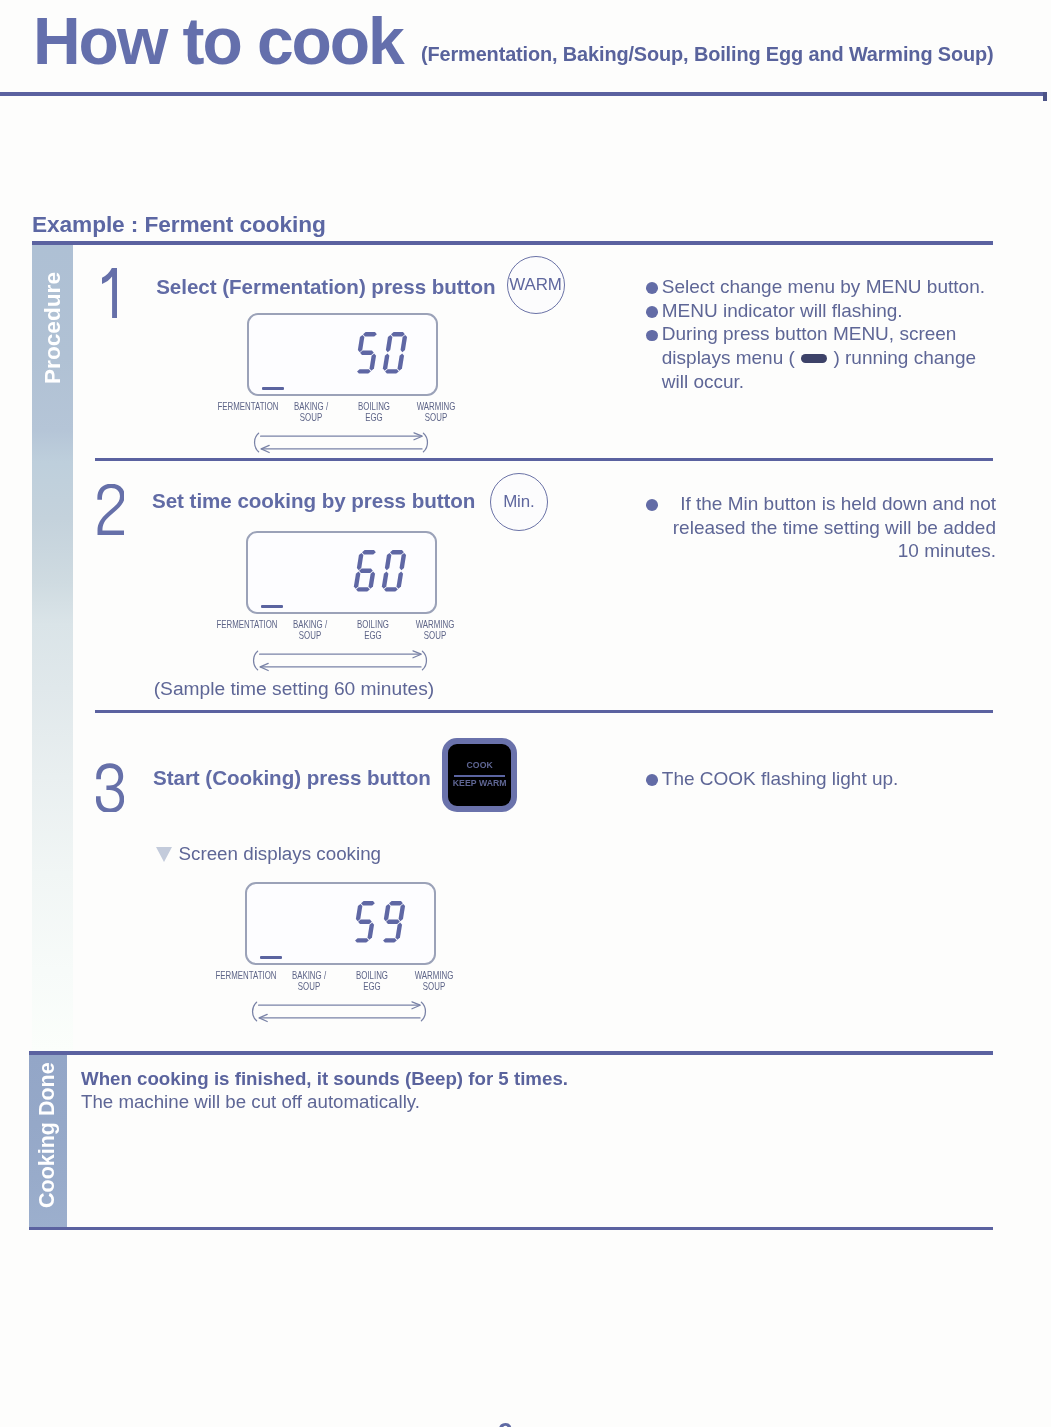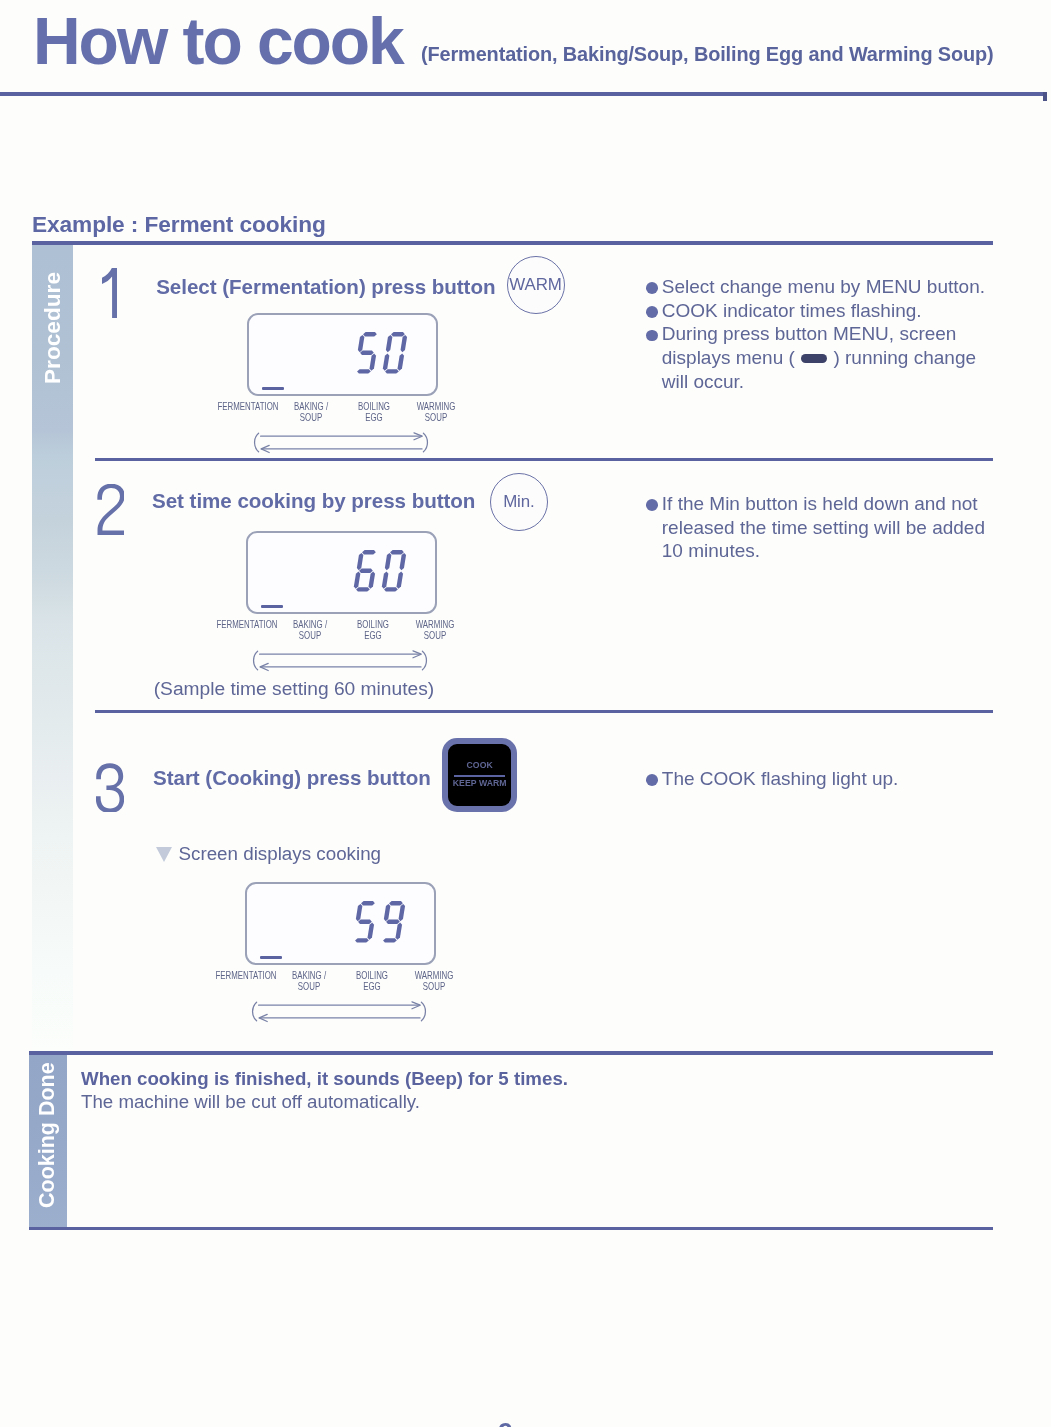--- a/index.html
+++ b/index.html
@@ -200,21 +200,21 @@
         </svg></div>
     </div>
 
   <div class="bullets" style="left:640px;top:259px;width:356px;">
       <div class="bullet-row">
         <span class="bullet-dot"></span>
         <span class="bullet-txt">Select change menu by MENU button.</span>
       </div>
       <div class="bullet-row">
         <span class="bullet-dot"></span>
-        <span class="bullet-txt">COOK indicator times flashing.</span>
+        <span class="bullet-txt">MENU indicator will flashing.</span>
       </div>
       <div class="bullet-row">
         <span class="bullet-dot"></span>
         <span class="bullet-txt">During press button MENU, screen displays menu ( <span class="pill"></span> ) running change will occur.</span>
       </div>
     </div>
 
   <div class="blk-rule" style="left:95px;top:442px;width:898px;height:3px;"></div>
 
   <div class="step-num" style="left:96.7px;top:468.3px;">
@@ -259,21 +259,21 @@
             <path d="M172.4,1.2 C177.8,5.8 177.8,15.2 172.4,19.8"></path>
             <path d="M9.6,4.2 L170.2,4.2"></path>
             <path d="M171.0,16.9 L10.4,16.9"></path>
           </g>
           <g fill="none" stroke="#7982a6" stroke-width="1.25" stroke-linecap="round" stroke-linejoin="round">
             <path d="M163.0,0.8 L171.2,4.2 L163.0,7.8"></path>
             <path d="M18.2,13.4 L10.2,16.9 L18.2,20.5"></path>
           </g>
         </svg></div>
     </div>
-  <div class="bullets" style="left:640px;top:476px;width:356px;">
+  <div class="bullets" style="left:640px;top:476px;width:356px;text-align:right;">
       <div class="bullet-row">
         <span class="bullet-dot"></span>
         <span class="bullet-txt">If the Min button is held down and not released the time setting will be added 10 minutes.</span>
       </div>
     </div>
   <div class="note" style="left:153.7px;top:673px;font-size:19.2px;">(Sample time setting 60 minutes)</div>
 
   <div class="blk-rule" style="left:95px;top:694px;width:898px;height:3px;"></div>
 
   <div class="step-num" style="left:96.0px;top:743.7px;">

